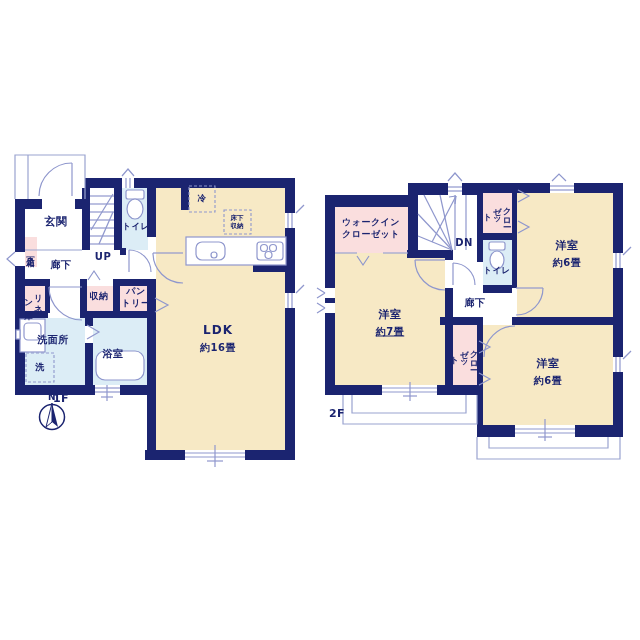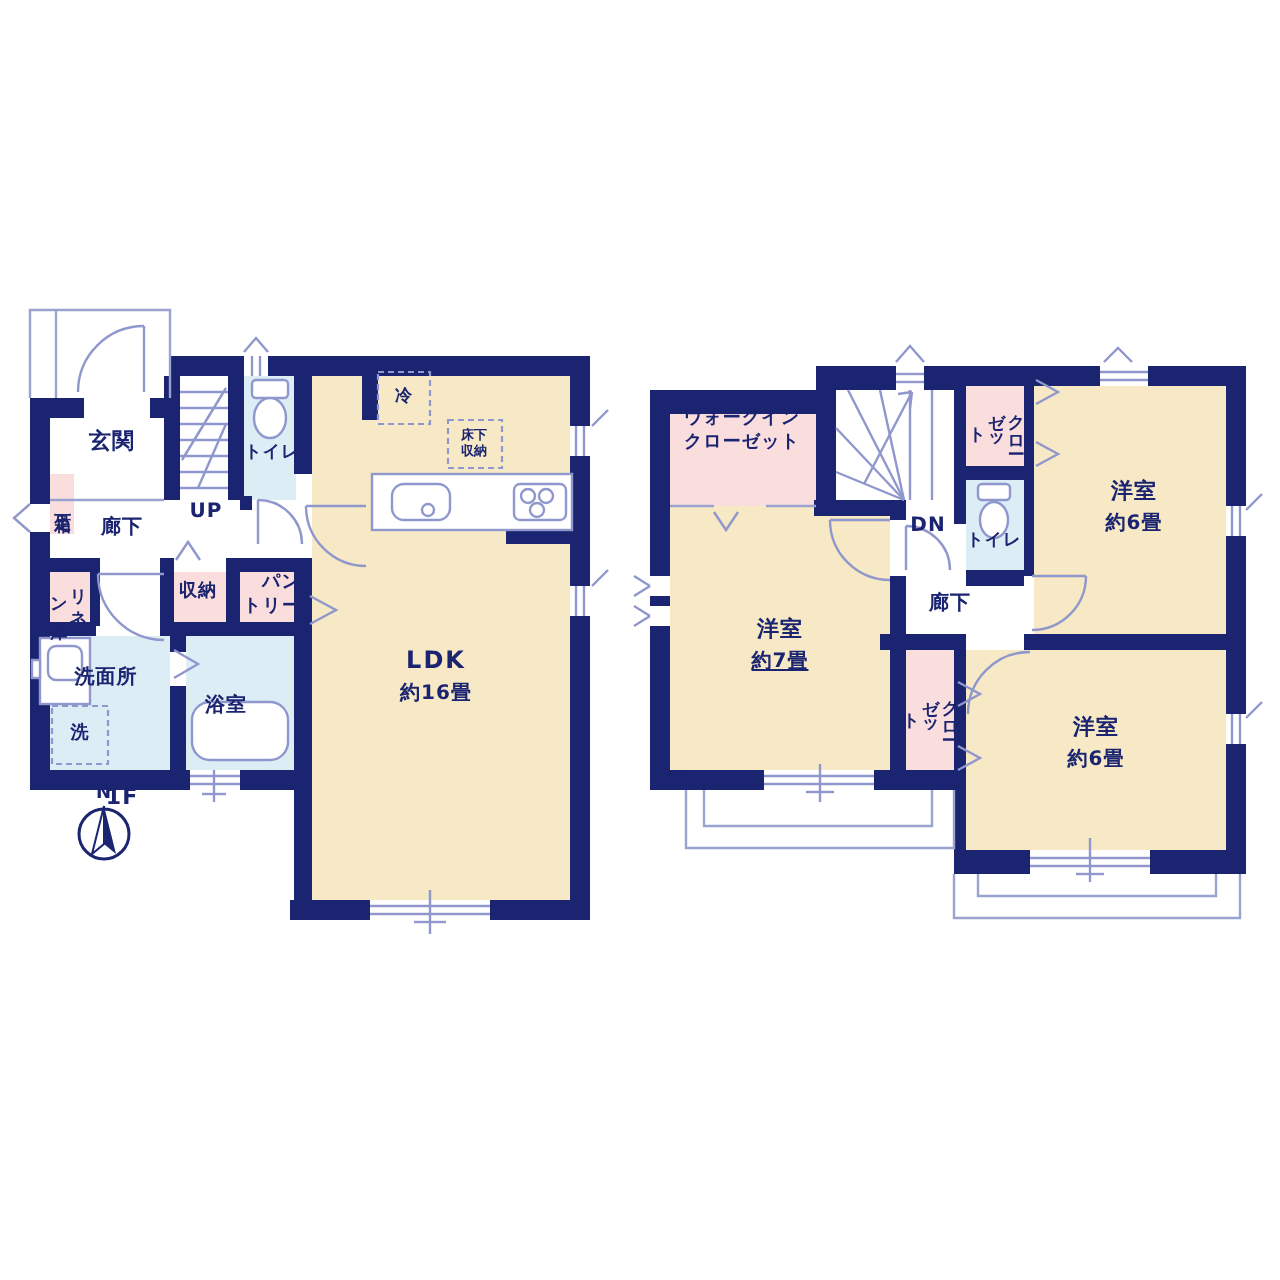--- a/index.html
+++ b/index.html
@@ -280,41 +280,41 @@
   </g>
 </svg>
 
 <div class="lbl fs11" style="left:56px;top:222px;font-family:Liberation Mono, monospace;">玄関</div>
 <div class="lbl lbl-v fs8" style="left:30px;top:251px;height:30px;">下足箱</div>
 <div class="lbl fs10" style="left:61px;top:264px;">廊下</div>
 <div class="lbl fs10" style="left:103px;top:256px;">UP</div>
 <div class="lbl fs8" style="left:136px;top:227px;">トイレ</div>
 <div class="lbl lbl-v fs8" style="left:33px;top:299px;height:30px;">リネン庫</div>
 <div class="lbl fs9" style="left:99px;top:297px;">収納</div>
-<div class="lbl fs9" style="left:136px;top:298px;text-align:right;">パン
+<div class="lbl fs9" style="left:136px;top:298px;">パン
 トリー</div>
 <div class="lbl fs10" style="left:53px;top:339px;">洗面所</div>
 <div class="lbl fs9" style="left:40px;top:368px;">洗</div>
 <div class="lbl fs10" style="left:113px;top:353px;">浴室</div>
 <div class="lbl fs8" style="left:202px;top:199px;">冷</div>
 <div class="lbl fs6" style="left:237px;top:222px;">床下
 収納</div>
 <div class="lbl fs13" style="left:218px;top:331px;">LDK</div>
 <div class="lbl fs10" style="left:218px;top:347px;">約16畳</div>
 <div class="lbl fs11" style="left:22px;top:399px;margin-left:39px;">1F</div>
 <div class="lbl fs9" style="left:52px;top:398px;">N</div>
 
-<div class="lbl fs9" style="left:371px;top:216px;">ウォークイン
+<div class="lbl fs9" style="left:371px;top:229px;">ウォークイン
 クローゼット</div>
-<div class="lbl fs10" style="left:464px;top:263px;">DN</div>
+<div class="lbl fs10" style="left:464px;top:242px;">DN</div>
 <div class="lbl lbl-v fs8" style="left:497px;top:212px;height:30px;">クローゼット</div>
 <div class="lbl fs8" style="left:497px;top:271px;">トイレ</div>
 <div class="lbl fs10" style="left:475px;top:302px;">廊下</div>
 <div class="lbl fs11" style="left:567px;top:246px;">洋室</div>
 <div class="lbl fs10" style="left:567px;top:262px;">約6畳</div>
 <div class="lbl fs11" style="left:390px;top:315px;">洋室</div>
 <div class="lbl fs10" style="left:390px;top:331px;text-decoration:underline;">約7畳</div>
 <div class="lbl lbl-v fs8" style="left:464px;top:355px;height:30px;">クローゼット</div>
 <div class="lbl fs11" style="left:548px;top:364px;">洋室</div>
 <div class="lbl fs10" style="left:548px;top:380px;">約6畳</div>
-<div class="lbl fs11" style="left:337px;top:390px;">2F</div>
+<div class="lbl fs11" style="left:337px;top:414px;">2F</div>
 
 </div>
 
 </body></html>

